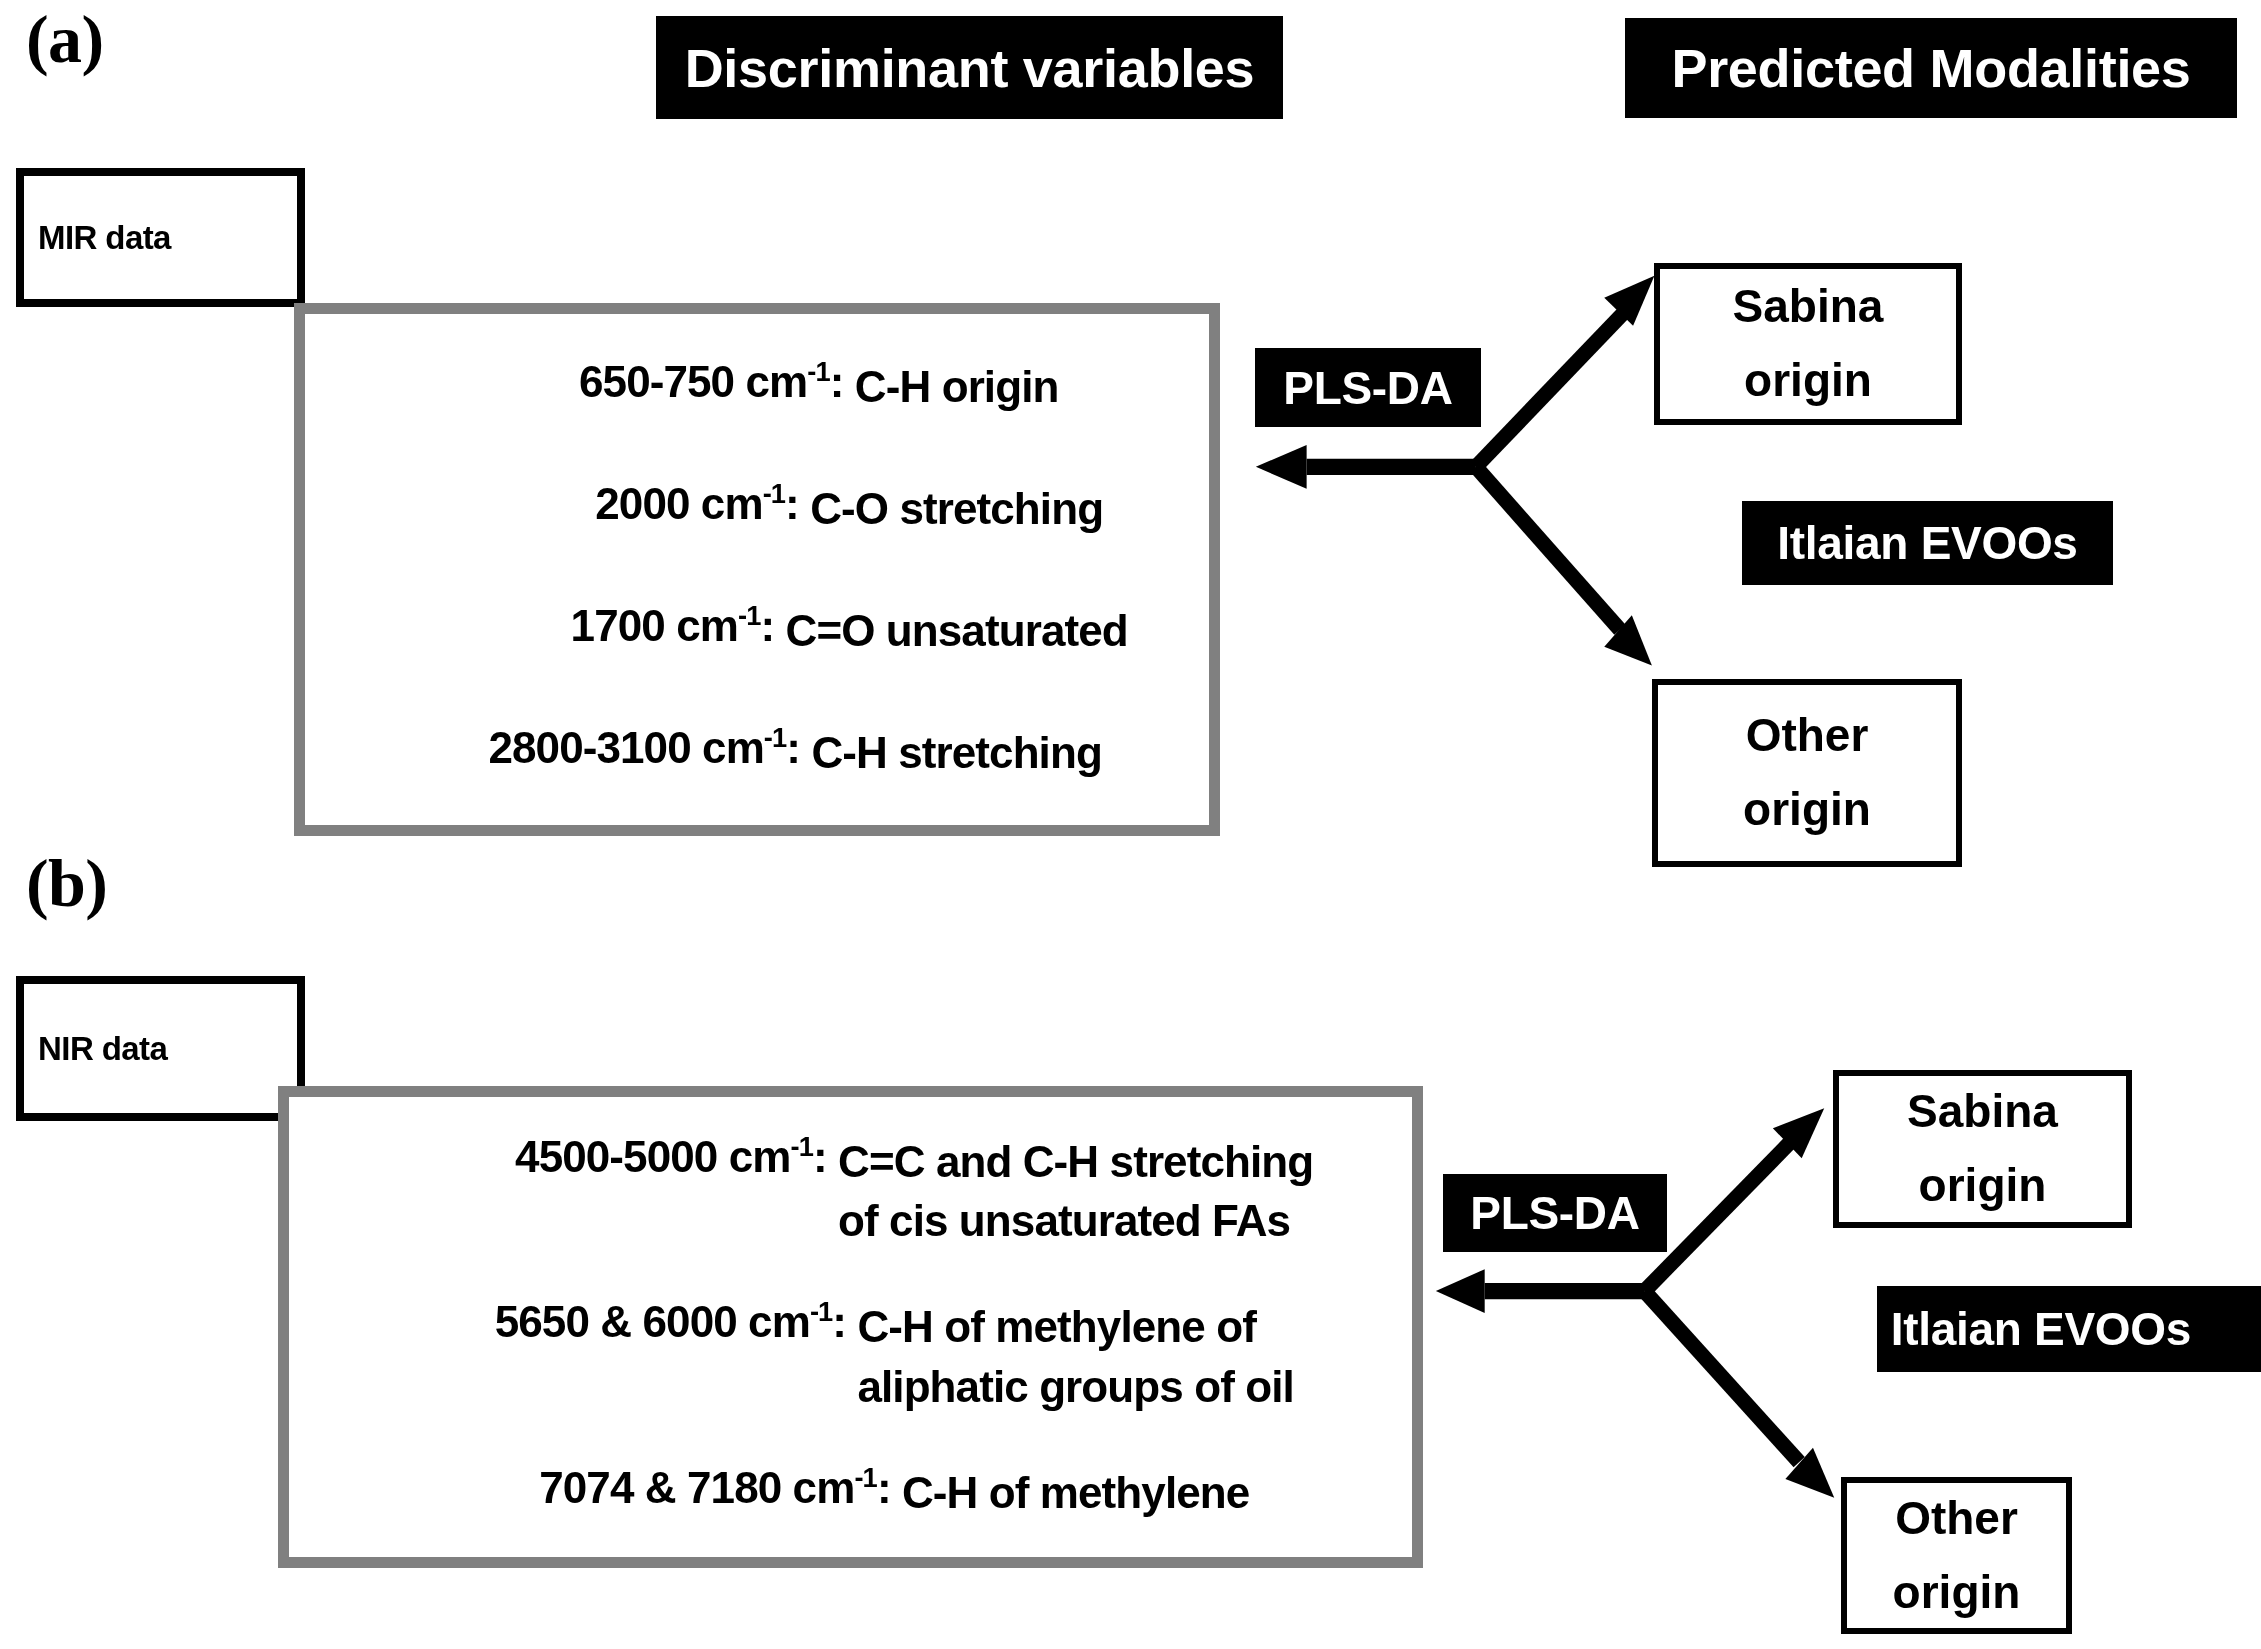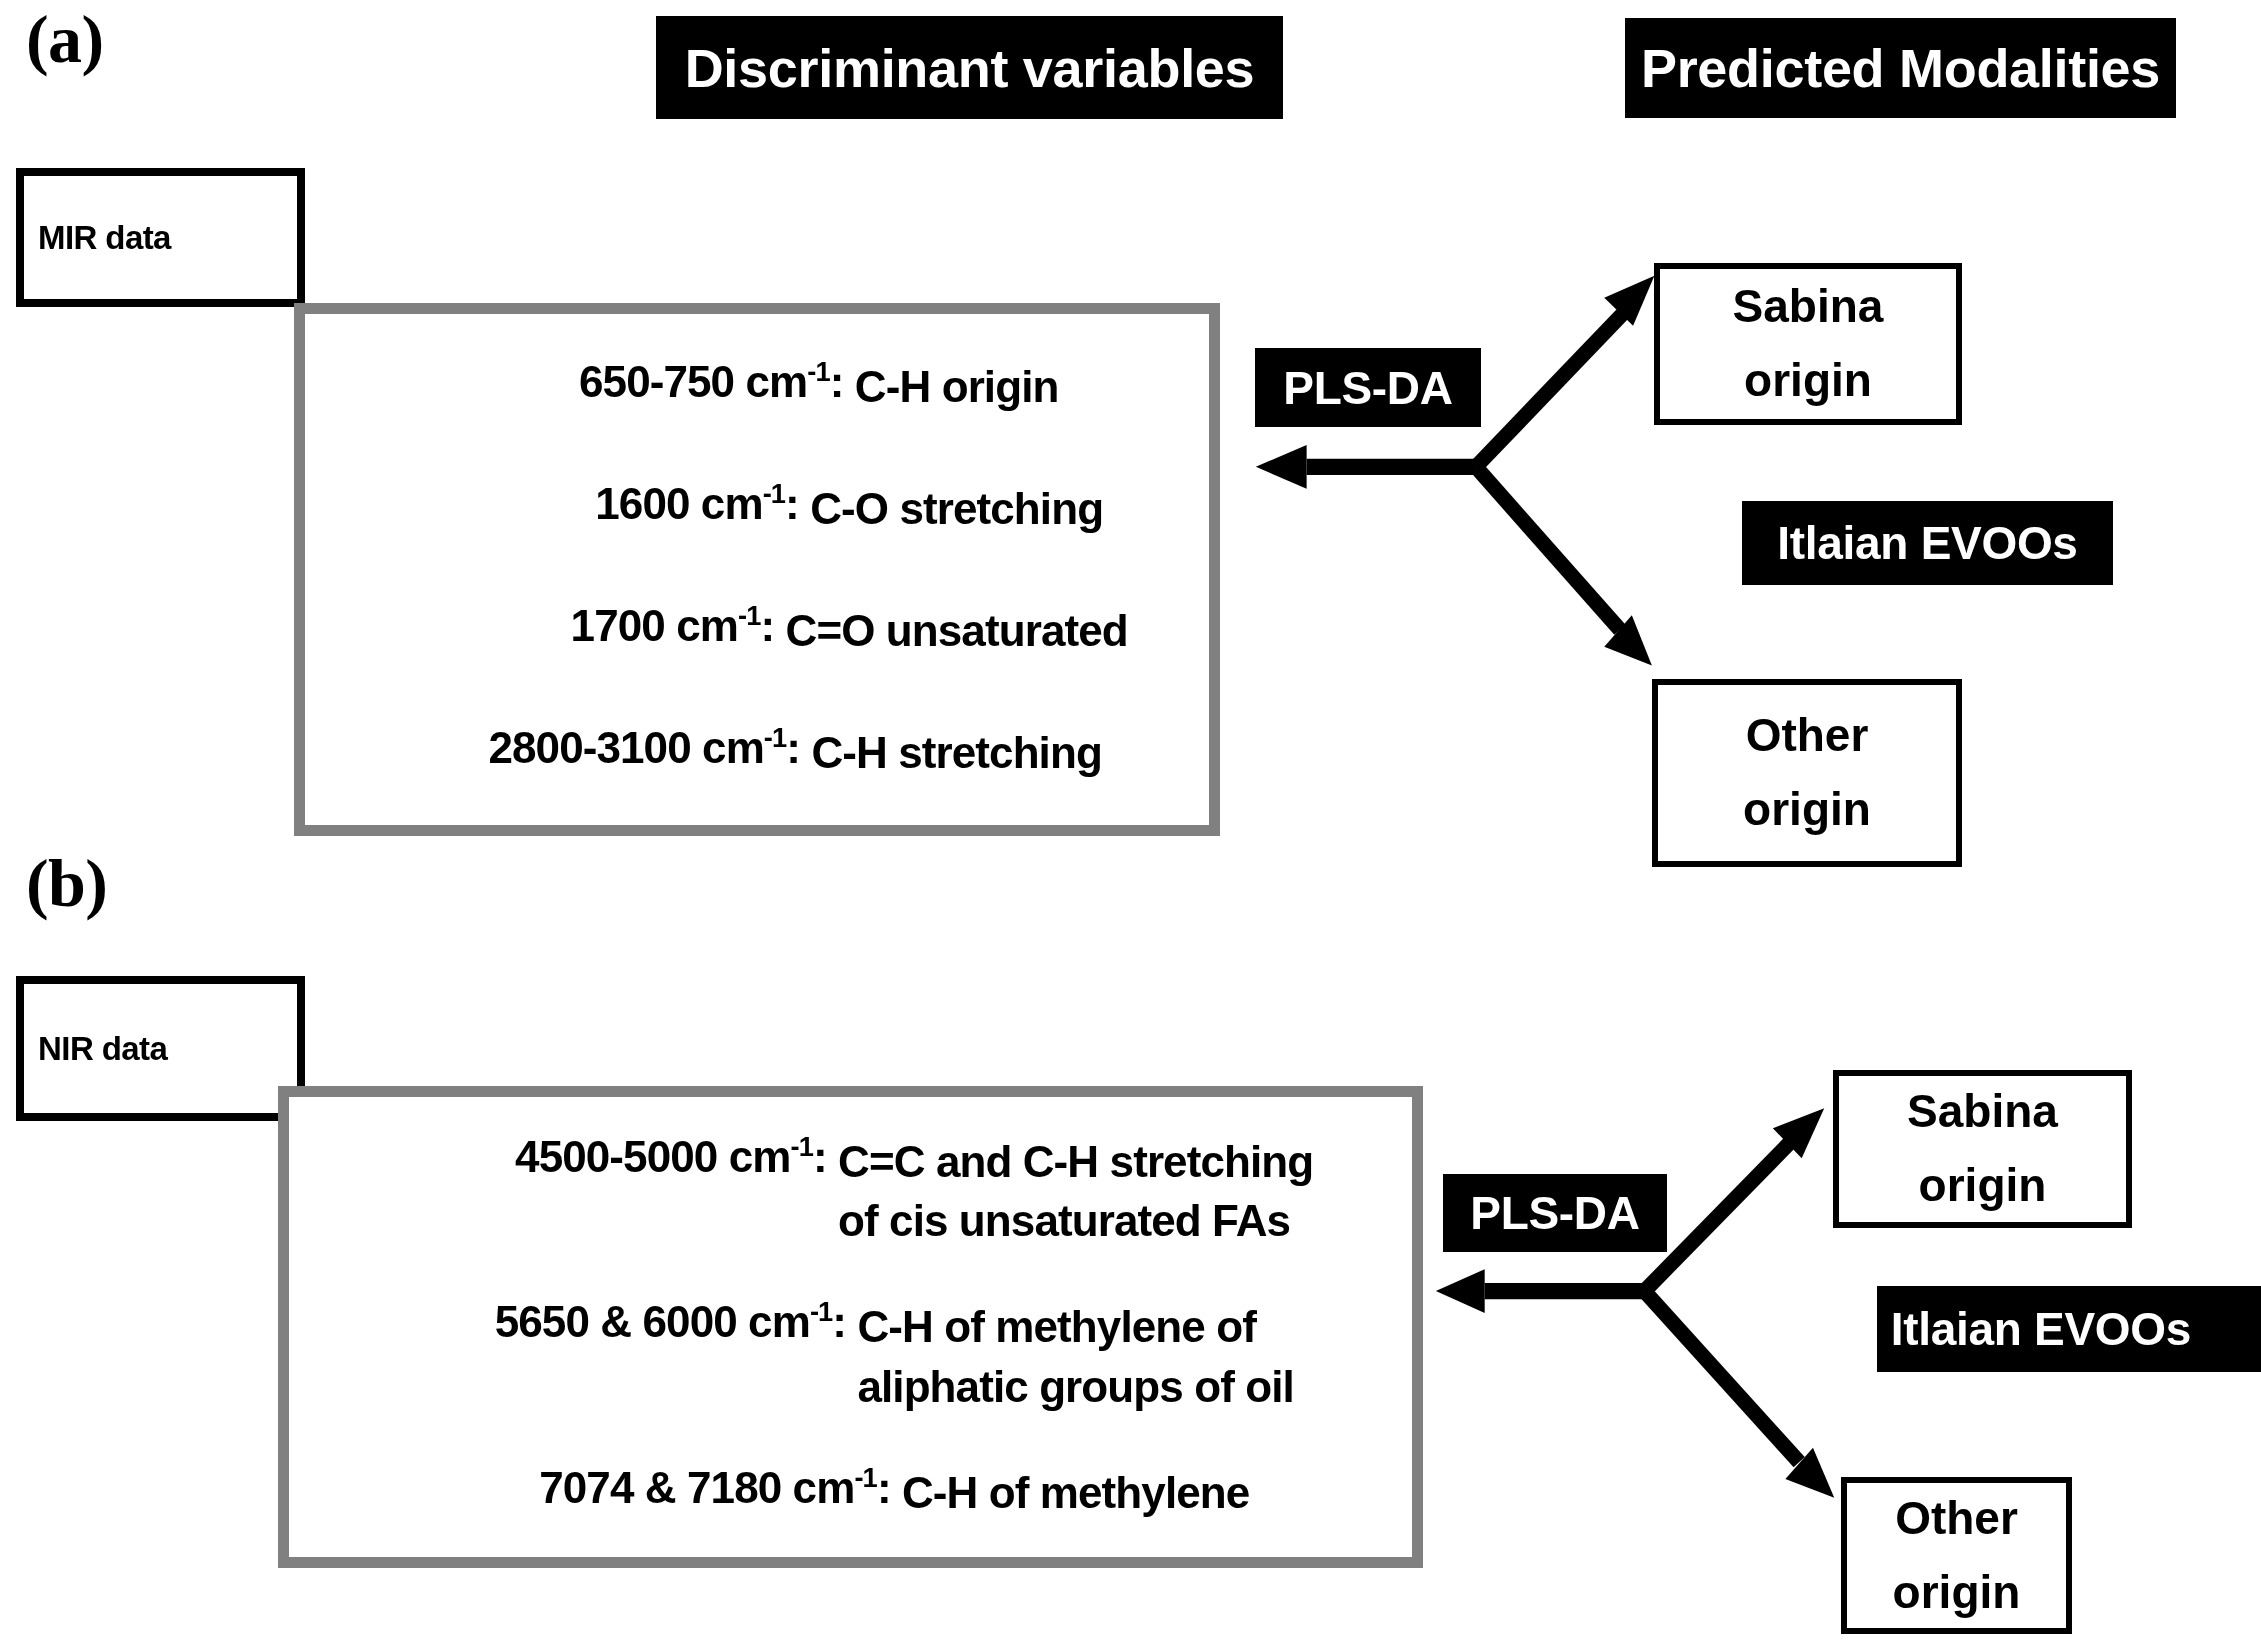--- a/index.html
+++ b/index.html
@@ -136,34 +136,34 @@
 </style>
 </head>
 <body>
 
 <div id="figure">
 
   <div class="abs panel-letter" style="left:26px; top:5px;">(a)</div>
 
   <div class="abs black-tag" style="left:656px; top:16.3px; width:627px; height:103px; font-size:54px;">Discriminant variables</div>
 
-  <div class="abs black-tag" style="left:1625px; top:17.5px; width:551px; height:100px; font-size:54px;">Predicted Modalities</div>
+  <div class="abs black-tag" style="left:1625px; top:17.5px; width:612px; height:100px; font-size:54px;">Predicted Modalities</div>
 
   <div class="abs data-box" style="left:16.3px; top:168px; width:289px; height:139px;">MIR data</div>
 
   <div class="abs grey-panel" id="grey-a" style="left:294px; top:303px; width:926px; height:533px;padding-left:46px;">
     <div class="var-list">
 
       <div class="var-row">
         <span class="band"><span>650-750 cm</span><sup>-1</sup><span>:</span></span>
         <span class="desc">C-H  origin</span>
       </div>
 
       <div class="var-row">
-        <span class="band"><span>1600 cm</span><sup>-1</sup><span>:</span></span>
+        <span class="band"><span>2000 cm</span><sup>-1</sup><span>:</span></span>
         <span class="desc">C-O stretching</span>
       </div>
 
       <div class="var-row">
         <span class="band"><span>1700 cm</span><sup>-1</sup><span>:</span></span>
         <span class="desc">C=O unsaturated</span>
       </div>
 
       <div class="var-row">
         <span class="band"><span>2800-3100 cm</span><sup>-1</sup><span>:</span></span>

